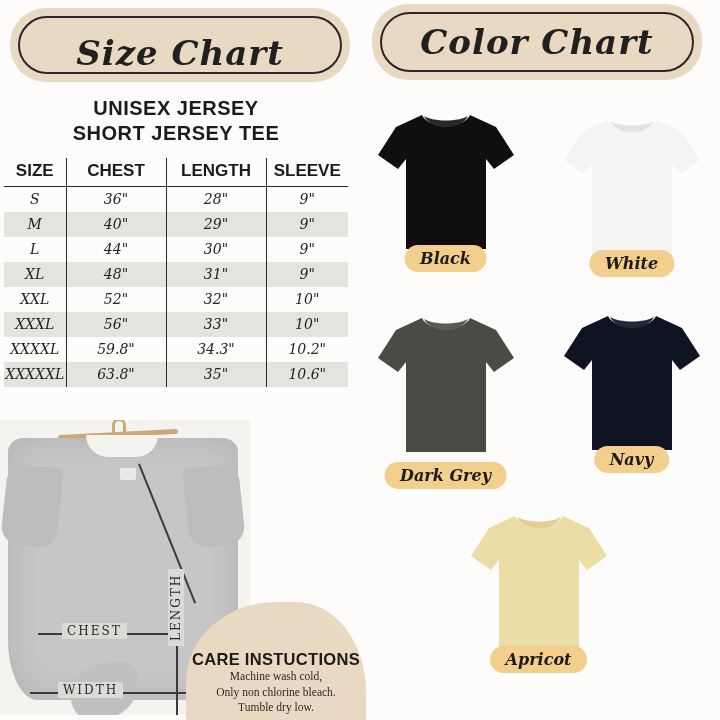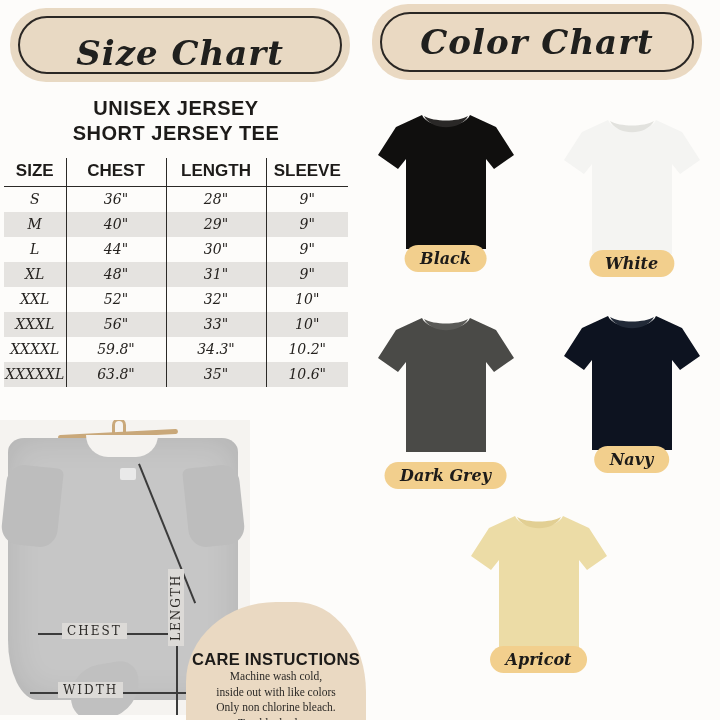--- a/index.html
+++ b/index.html
@@ -285,21 +285,20 @@
         <div class="m-label lab-chest">CHEST</div>
         <div class="m-label lab-width">WIDTH</div>
         <div class="m-label lab-length">LENGTH</div>
       </div>
     </div>
 
     <div class="care-blob"></div>
     <div class="care-box">
       <div class="care-title">CARE INSTUCTIONS</div>
       <div class="care-line">Machine wash cold,</div>
-      <div class="care-line">inside out with like colors</div>
       <div class="care-line">Only non chlorine bleach.</div>
       <div class="care-line">Tumble dry low.</div>
 
     </div>
   </div>
 
   <div class="right-col">
 
     <div class="tee-cell" style="left:2px; top:15px;">
       <svg class="tee-svg" width="160" height="160" viewBox="0 0 160 160">

